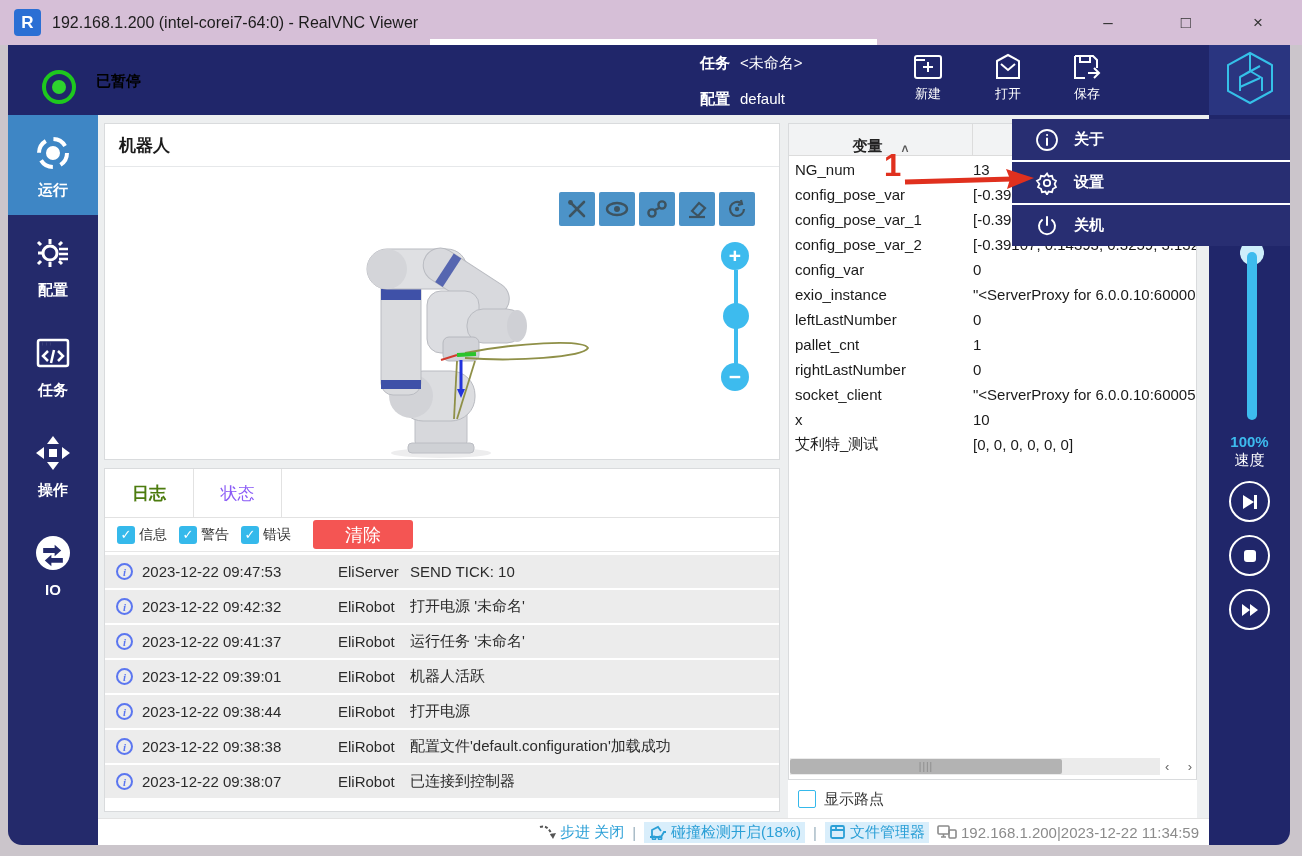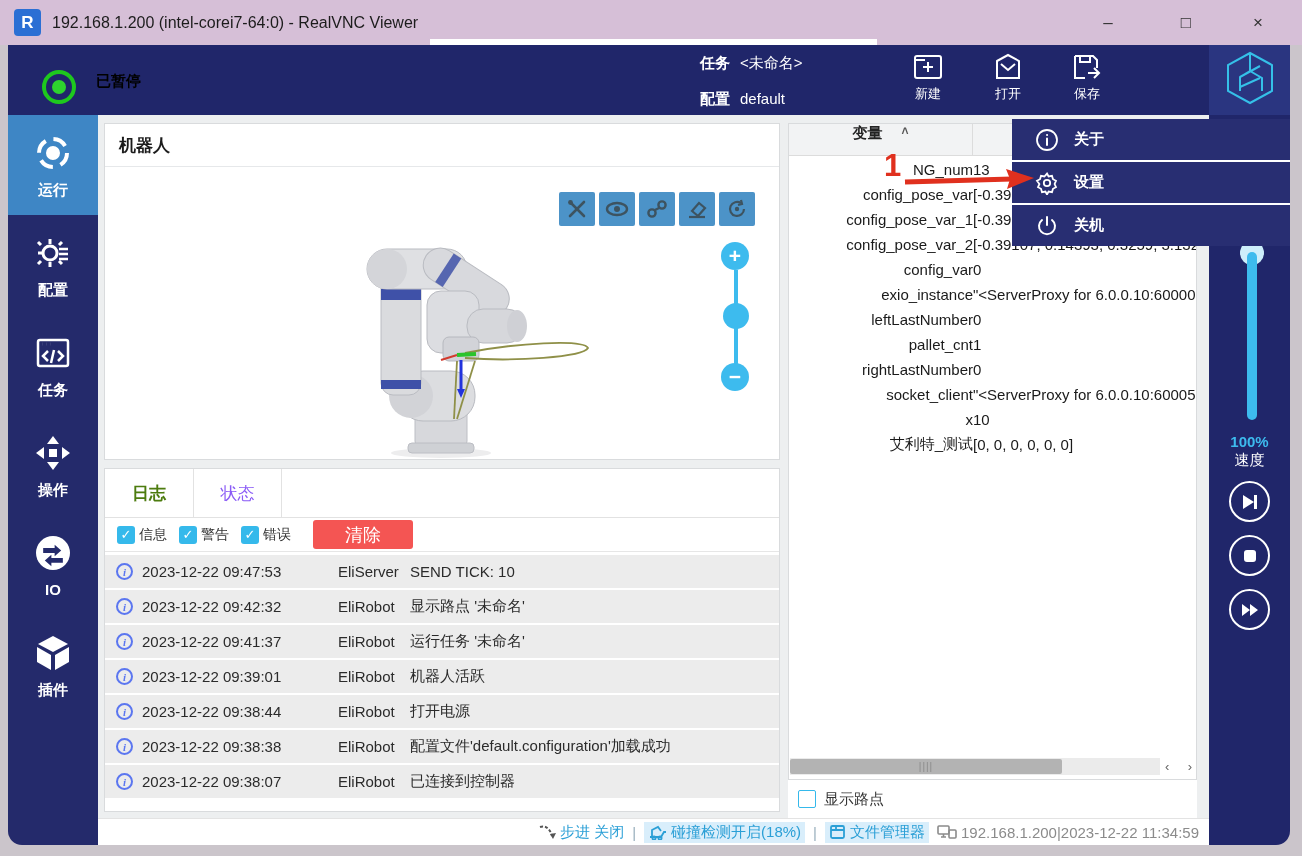--- a/index.html
+++ b/index.html
@@ -83,24 +83,24 @@
     font-size:11px; font-weight:bold; font-family:"Liberation Serif",serif; font-style:italic;
     display:flex; align-items:center; justify-content:center; margin-left:11px; flex:none; }
   .log-time { margin-left:9px; width:176px; flex:none; }
   .log-src  { margin-left:20px; width:72px; flex:none; }
   .log-msg  { margin-left:0px; white-space:nowrap; }
 
   
   #var-panel { left:788px; top:123px; width:409px; height:657px; background:#fff; border:1px solid #d9dbdd; }
   #var-hdr { left:0; top:0; width:407px; height:32px; background:#f2f3f4; border-bottom:1px solid #dcdcdc; }
   #var-hdr-title { position:absolute; left:0; top:0; width:184px; height:32px; display:flex;
-    align-items:flex-start; justify-content:center; gap:19px; font-size:15px; font-weight:bold; color:#222;
+    align-items:flex-end; justify-content:center; gap:19px; font-size:15px; font-weight:bold; color:#222;
     border-right:1px solid #dcdcdc; }
   #var-rows { left:0; top:33px; width:407px; }
-  .var-row { height:25px; display:flex; font-size:15px; color:#1a1a1a; align-items:center; overflow:hidden;text-align:right; }
+  .var-row { height:25px; display:flex; font-size:15px; color:#1a1a1a; align-items:center; overflow:hidden; }
   .var-name { margin-left:6px; width:178px; flex:none; white-space:nowrap; }
   .var-val { white-space:nowrap; }
   #var-scroll { left:1px; top:634px; width:370px; height:17px; background:#ebebeb; }
   #var-thumb { left:1px; top:635px; width:272px; height:15px; background:#b3b3b3; border-radius:2px;
     display:flex; align-items:center; justify-content:center; color:#8a8a8a; font-size:10px; letter-spacing:1px; }
   #var-arrows { left:372px; top:634px; width:35px; height:17px; display:flex; align-items:center;
     justify-content:space-between; padding:0 4px; color:#666; font-size:13px; background:#fff; }
   #wp-area { left:788px; top:780px; width:409px; height:38px; background:#fff; display:flex; align-items:center; }
   #wp-box { width:18px; height:18px; border:1.5px solid #35b9eb; border-radius:2px; background:#fff; margin-left:10px; }
   #wp-lbl { font-size:15px; color:#333; margin-left:8px; }
@@ -241,31 +241,20 @@
     <div class="side-item" style="top:400px;">
       <span>
         <svg width="40" height="40" viewBox="0 0 40 40">
             <circle cx="20" cy="20" r="17" fill="#fff"></circle>
         <g fill="#242a6b">
               <path d="M8 14h14v-4l8 7-8 7v-4H8zM32 26H18v-4l-8 7 8 7v-4h14z" transform="scale(.82) translate(4.4 4.4)"></path>
             </g>
           </svg></span>
       <div class="lbl">IO</div>
     </div>
-    <div class="side-item" style="top:500px;">
-      <span>
-        <svg width="40" height="40" viewBox="0 0 40 40">
-            <g fill="#fff">
-        <path d="M20 3l15 8-15 8L5 11z"></path>
-              <path d="M4 14l14 8v15L4 29z"></path>
-              <path d="M36 14l-14 8v15l14-8z"></path>
-            </g>
-          </svg></span>
-      <div class="lbl">插件</div>
-    </div>
 
   </div>
 
   <div id="main" class="abs"></div>
 
   <div id="robot-panel" class="abs">
     <div id="robot-title" class="abs">机器人</div>
     <div id="robot-hdr-line" class="abs"></div>
 
     <svg class="abs" style="left:0;top:43px;" width="674" height="292" viewBox="0 0 674 292">
@@ -381,21 +370,21 @@
           <span class="log-ico">i</span>
           <span class="log-time">2023-12-22 09:47:53</span>
           <span class="log-src">EliServer</span>
           <span class="log-msg">SEND TICK: 10</span>
         </div>
 
         <div class="log-row">
           <span class="log-ico">i</span>
           <span class="log-time">2023-12-22 09:42:32</span>
           <span class="log-src">EliRobot</span>
-          <span class="log-msg">显示路点 '未命名'</span>
+          <span class="log-msg">打开电源 '未命名'</span>
         </div>
 
         <div class="log-row">
           <span class="log-ico">i</span>
           <span class="log-time">2023-12-22 09:41:37</span>
           <span class="log-src">EliRobot</span>
           <span class="log-msg">运行任务 '未命名'</span>
         </div>
 
         <div class="log-row">

